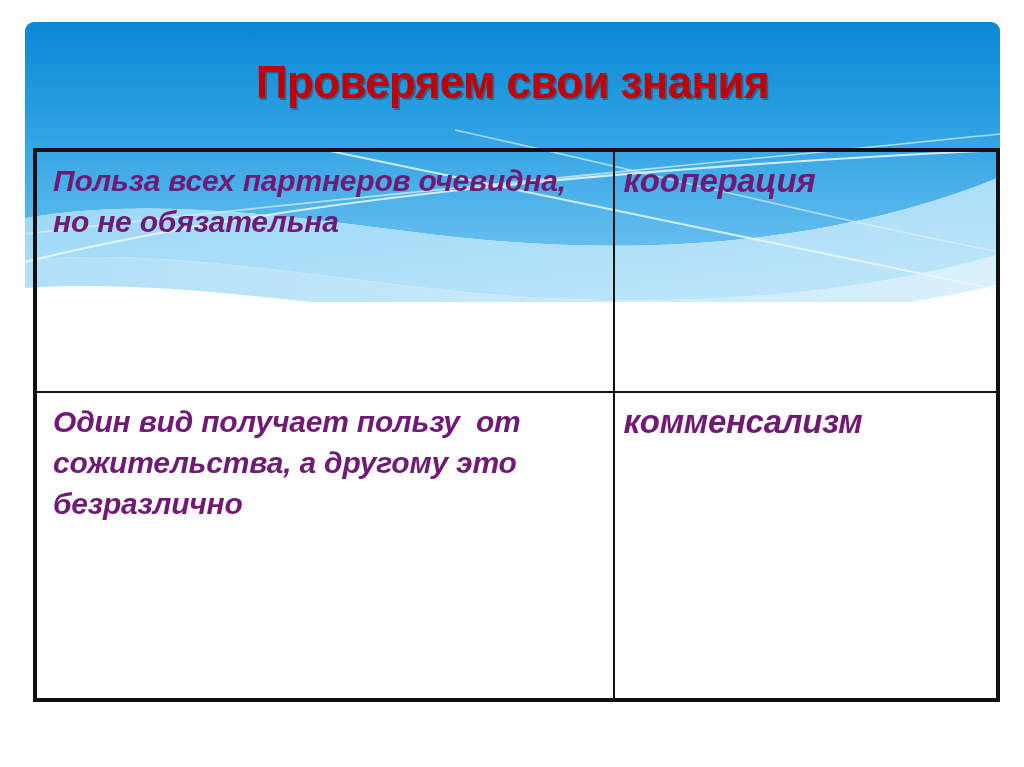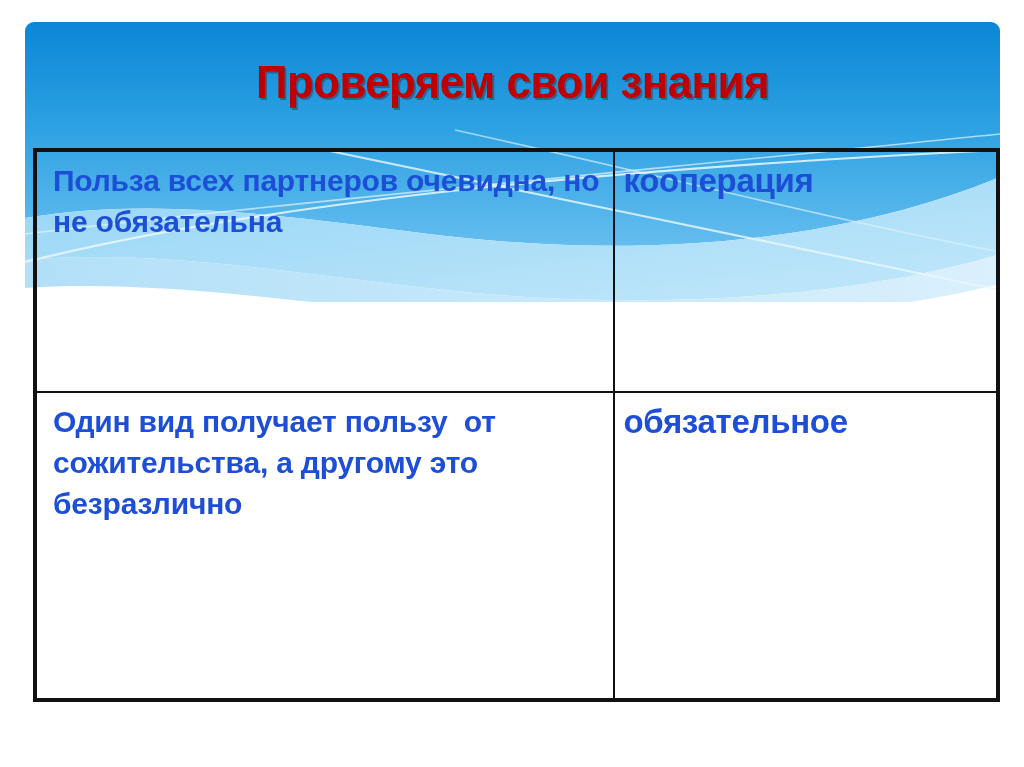--- a/index.html
+++ b/index.html
@@ -70,22 +70,23 @@
     border-collapse: collapse;
     display: table;
     table-layout: fixed;
   }
   .trow { display: table-row; }
   .tcell {
     display: table-cell;
     vertical-align: top;
     box-sizing: border-box;
     padding: 8px 0 6px 16px;
+    font-style: italic;
     font-weight: bold;
-    color: #1d4ed8;
+    color: #701a75;
     background: transparent;
   }
   .col-term {
     width: 577px;
     border-right: 2px solid #111111;
     font-size: 30px;
     line-height: 41px;
     letter-spacing: -0.2px;
     padding-right: 8px;
   }
@@ -157,19 +158,19 @@
         <span class="cell-text">кооперация</span>
       </div>
     </div>
 
 
     <div class="trow trow-3">
       <div class="tcell col-term">
         <span class="cell-text">Один вид получает пользу  от сожительства, а другому это безразлично</span>
       </div>
       <div class="tcell col-answer">
-        <span class="cell-text">обязательное</span>
+        <span class="cell-text">комменсализм</span>
       </div>
     </div>
 
   </div>
 
 </div>
 
 </body></html>

